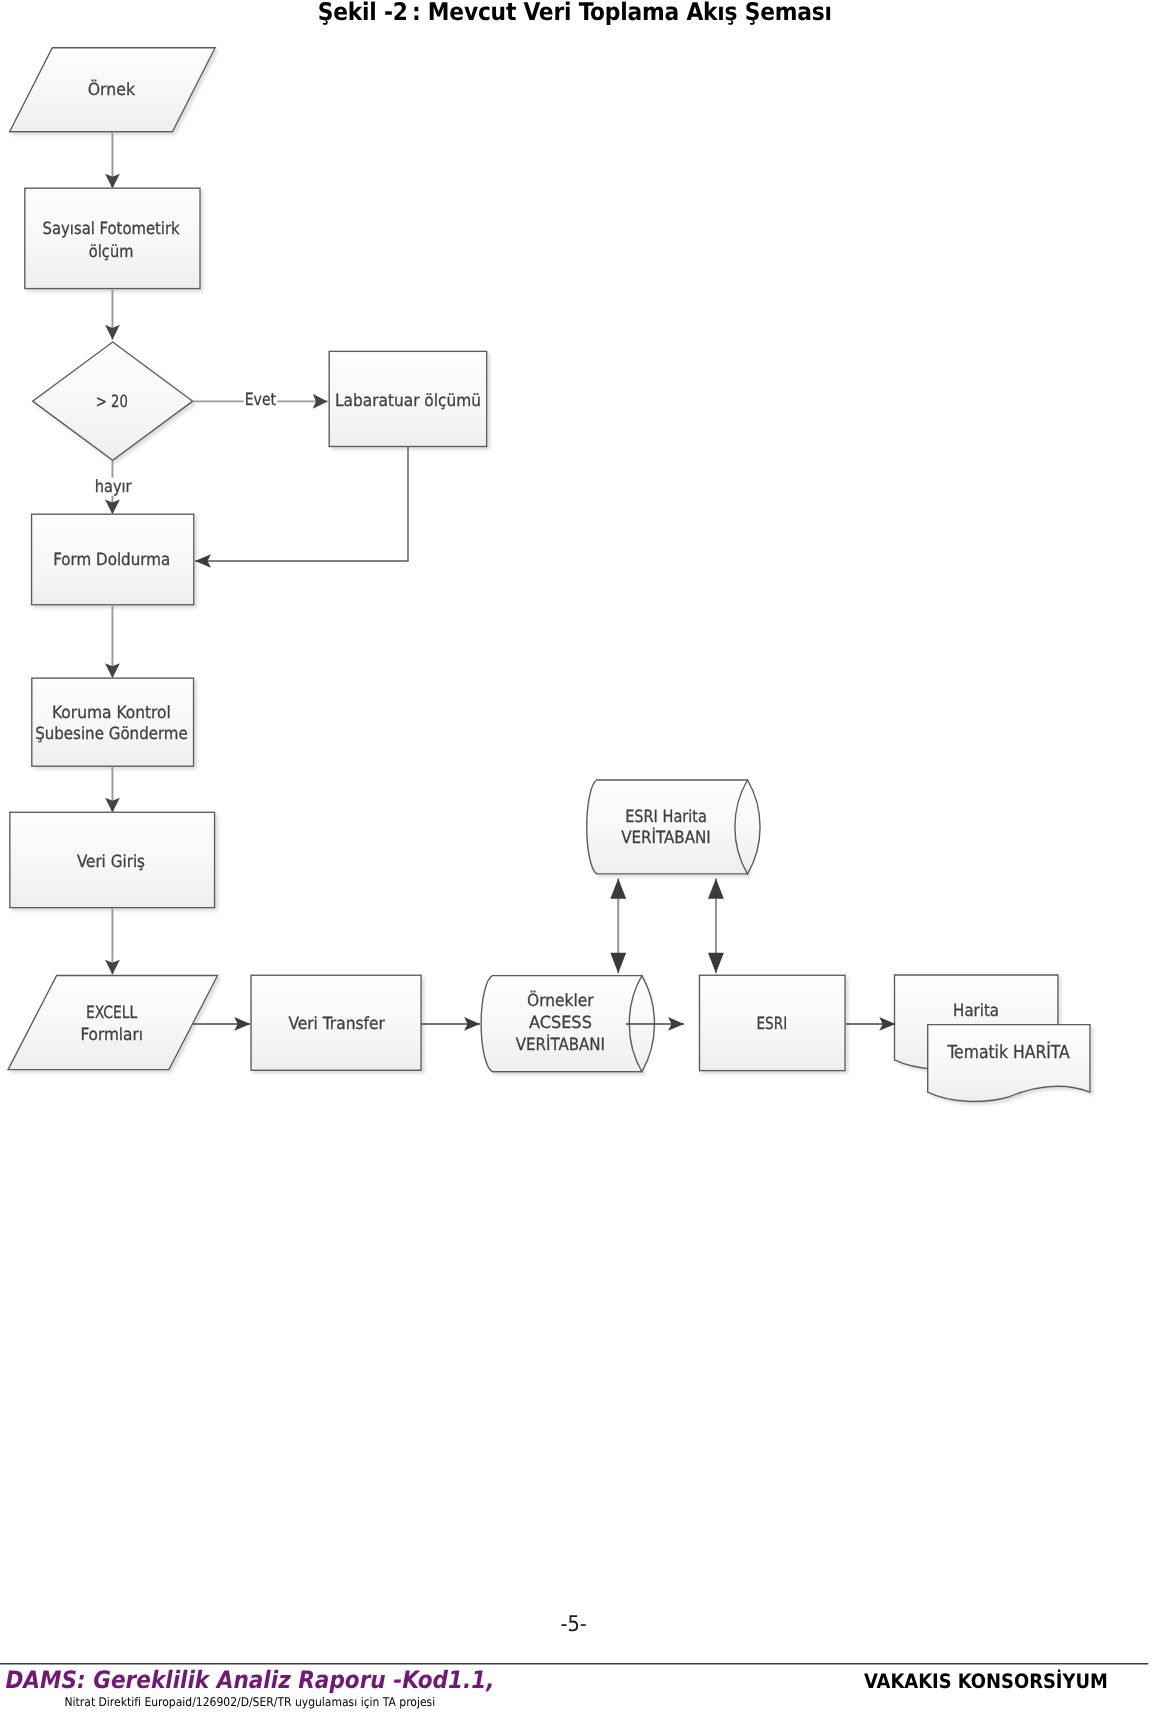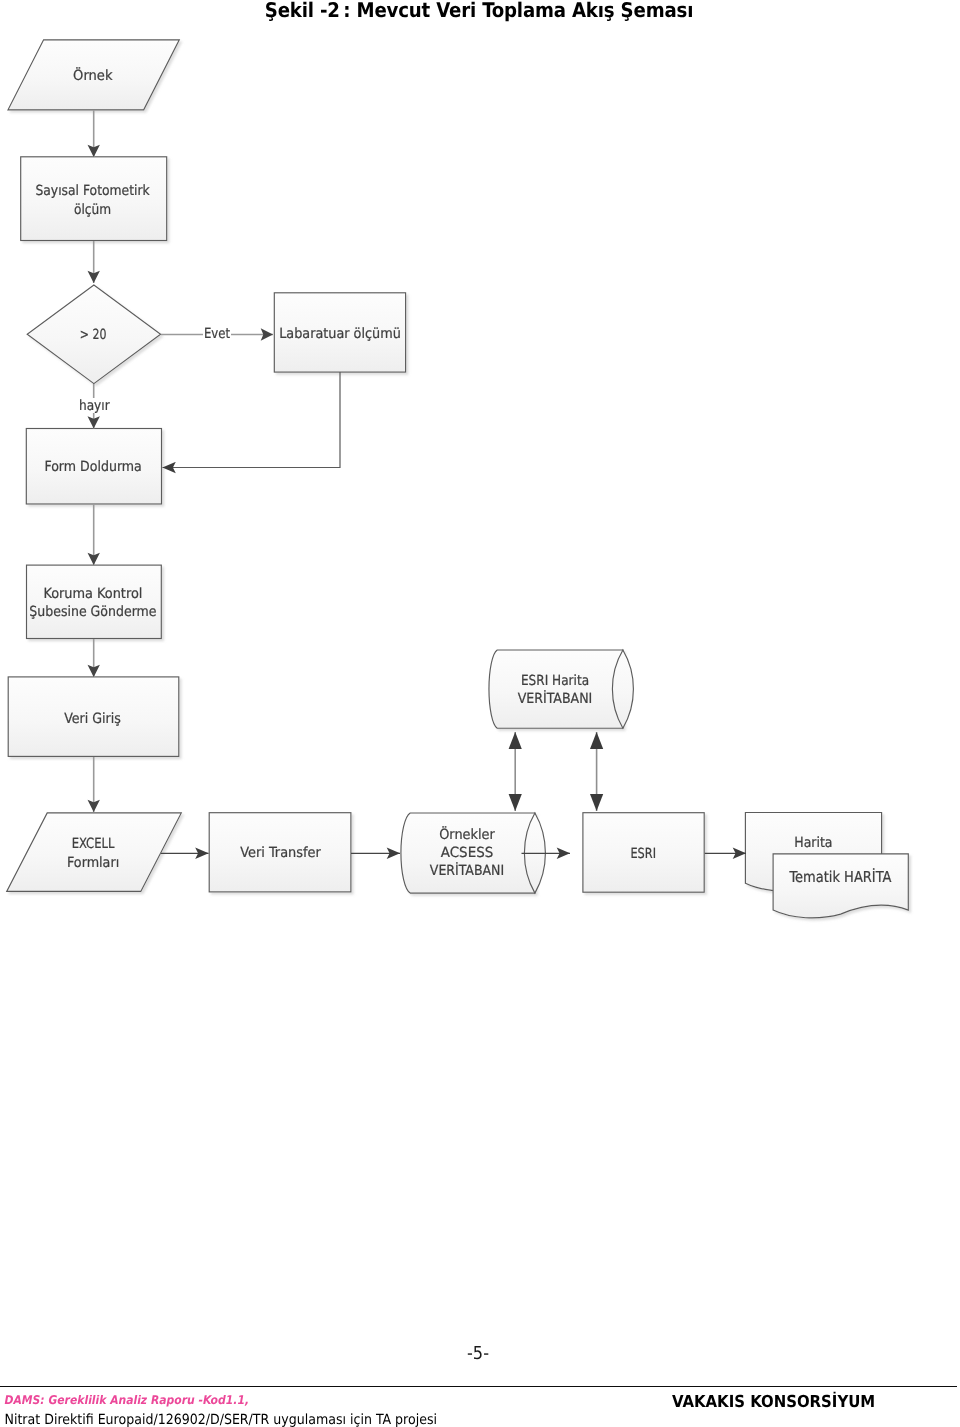--- a/index.html
+++ b/index.html
@@ -8,24 +8,24 @@
     -webkit-font-smoothing:antialiased;text-rendering:geometricPrecision;}
   .page{position:absolute;inset:0;text-decoration:underline;}
   #fig-title{position:absolute;left:-1px;top:-1.8px;width:960px;text-align:center;
     font-family:"DejaVu Sans",sans-serif;font-stretch:condensed;font-weight:bold;font-size:20.2px;line-height:24px;letter-spacing:-0.17px;color:#000;}
   #flow{position:absolute;left:0;top:0;}
   #page-number{position:absolute;left:-2px;top:1343px;width:960px;text-align:center;
     font-family:"DejaVu Sans",sans-serif;font-stretch:condensed;font-size:18px;line-height:21px;color:#1a1a1a;}
   #footer-rule{position:absolute;left:0;top:1386px;width:957px;height:0;border-top:1.7px solid #0d0d0d;}
   #footer-left{position:absolute;left:4.5px;top:1391px;}
   #footer-l1{font-family:"DejaVu Sans",sans-serif;font-stretch:condensed;font-style:italic;font-weight:bold;
-    font-size:12px;line-height:19.5px;color:#ec4899;white-space:nowrap;}
-  #footer-l2{font-family:"DejaVu Sans",sans-serif;font-stretch:condensed;font-size:14px;line-height:18px;
+    font-size:20px;line-height:19.5px;color:#701a75;white-space:nowrap;}
+  #footer-l2{font-family:"DejaVu Sans",sans-serif;font-stretch:condensed;font-size:10px;line-height:18px;
     color:#000;white-space:nowrap;text-align:center;}
-  #footer-right{position:absolute;left:672px;top:1393px;font-family:"DejaVu Sans",sans-serif;font-stretch:condensed;
+  #footer-right{position:absolute;left:720px;top:1393px;font-family:"DejaVu Sans",sans-serif;font-stretch:condensed;
     font-weight:bold;font-size:16.6px;line-height:18px;color:#000;white-space:nowrap;}
 </style>
 </head>
 <body>
 
 <div class="page">
   <div id="fig-title">Şekil -2 : Mevcut Veri Toplama Akış Şeması</div>
   <svg id="flow" width="960" height="960" viewBox="0 0 960 960">
     <defs>
       <linearGradient id="shapeFill" x1="0" y1="0" x2="0" y2="1">

